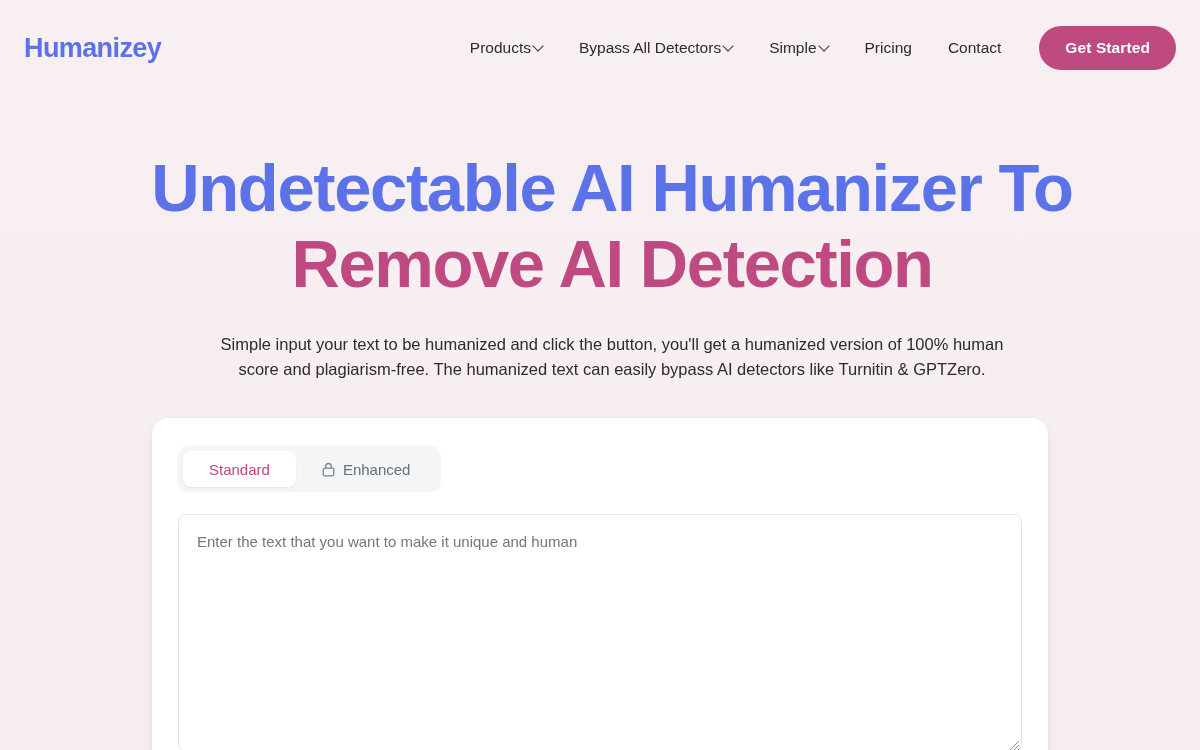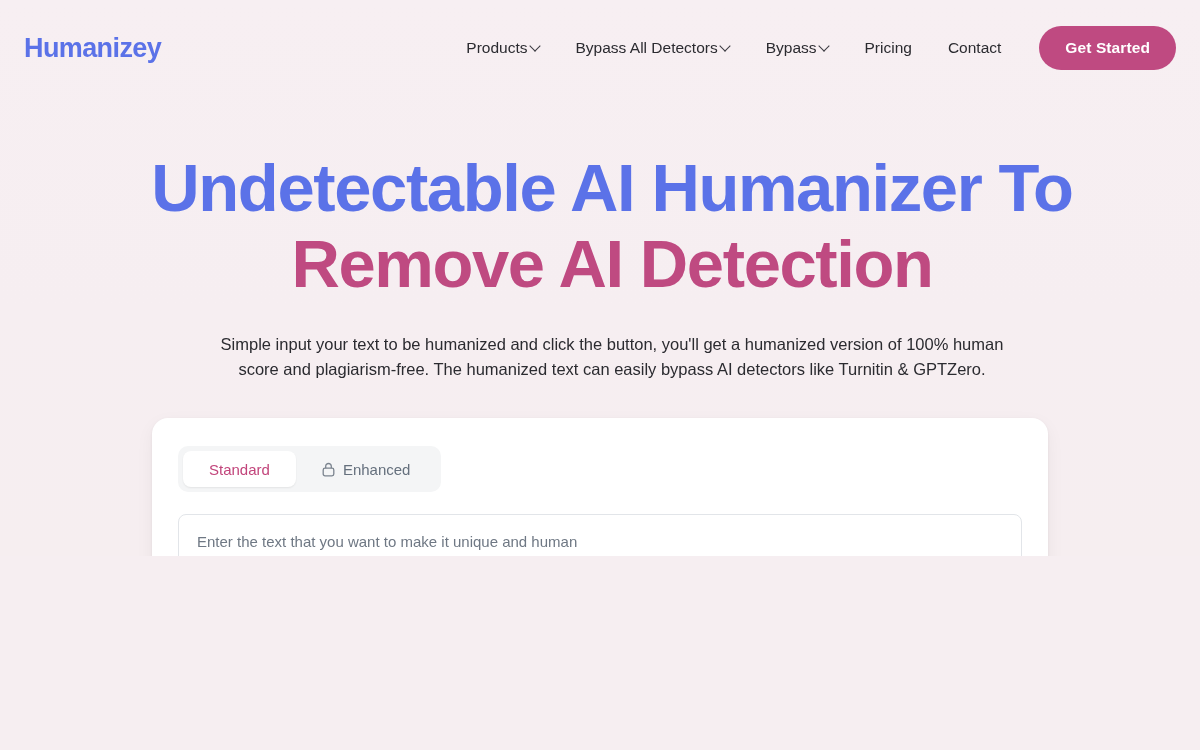--- a/index.html
+++ b/index.html
@@ -13,21 +13,21 @@
   body {
     font-family: "Liberation Sans", sans-serif;
     background: #f6eef1;
     color: #1f2937;
     -webkit-font-smoothing: antialiased;
   }
 
   .page {
     position: relative;
     width: 1200px;
-    height: 556px;
+    height: 750px;
     background: linear-gradient(180deg, #f7eff2 0%, #f6eef1 55%, #f6eef0 100%);
     overflow: hidden;
   }
 
   
   .site-header {
     position: absolute;
     top: 0; left: 0;
     width: 1200px;
     height: 96px;
@@ -219,21 +219,21 @@
         <span>Products</span>
         <span class="chev"></span>
       </div>
 
       <div class="nav-item">
         <span>Bypass All Detectors</span>
         <span class="chev"></span>
       </div>
 
       <div class="nav-item">
-        <span>Bypass</span>
+        <span>Simple</span>
         <span class="chev"></span>
       </div>
 
       <div class="nav-item">
         <span>Pricing</span>
       </div>
 
       <div class="nav-item">
         <span>Contact</span>
       </div>

